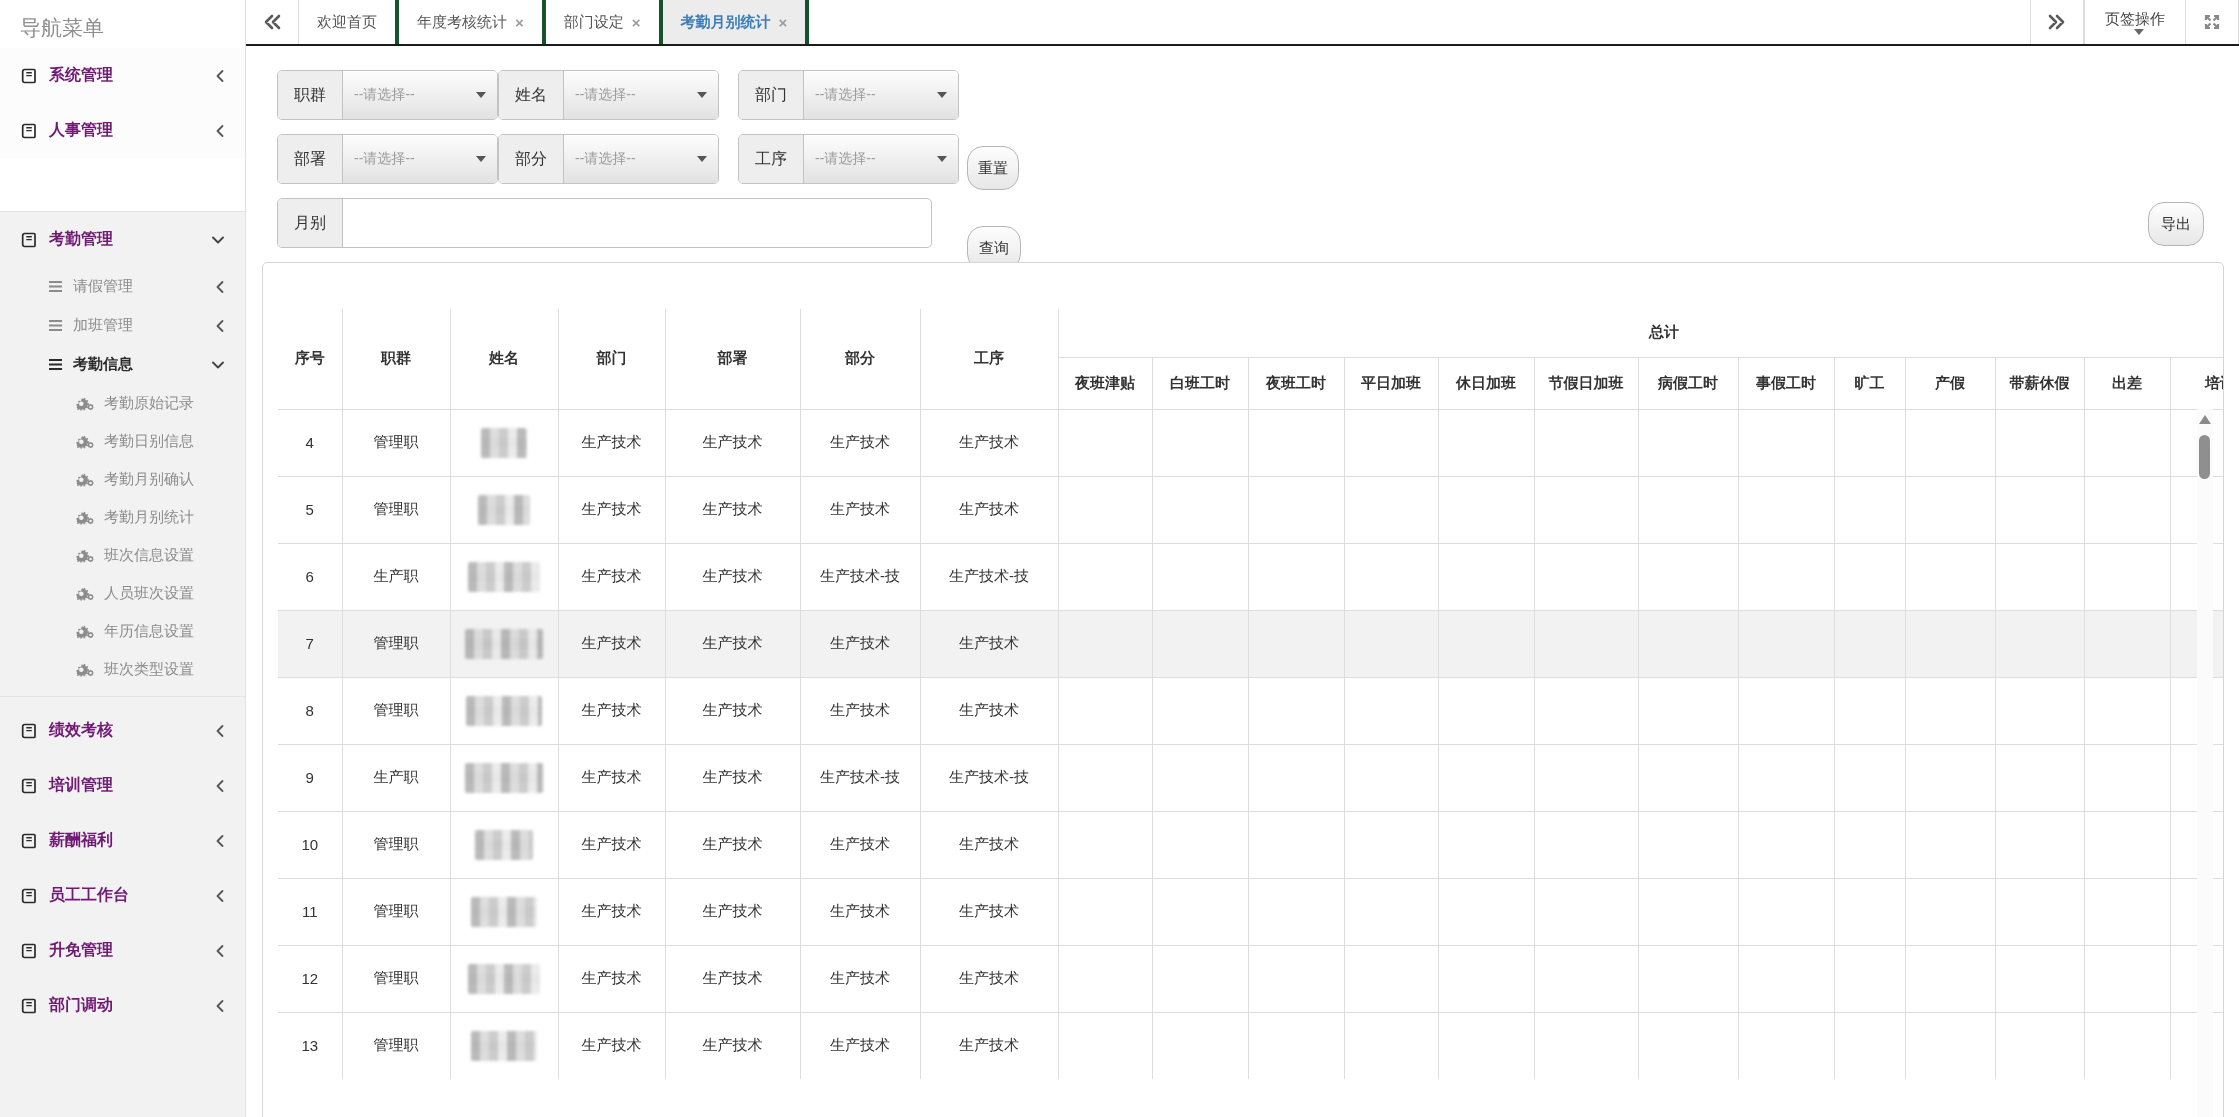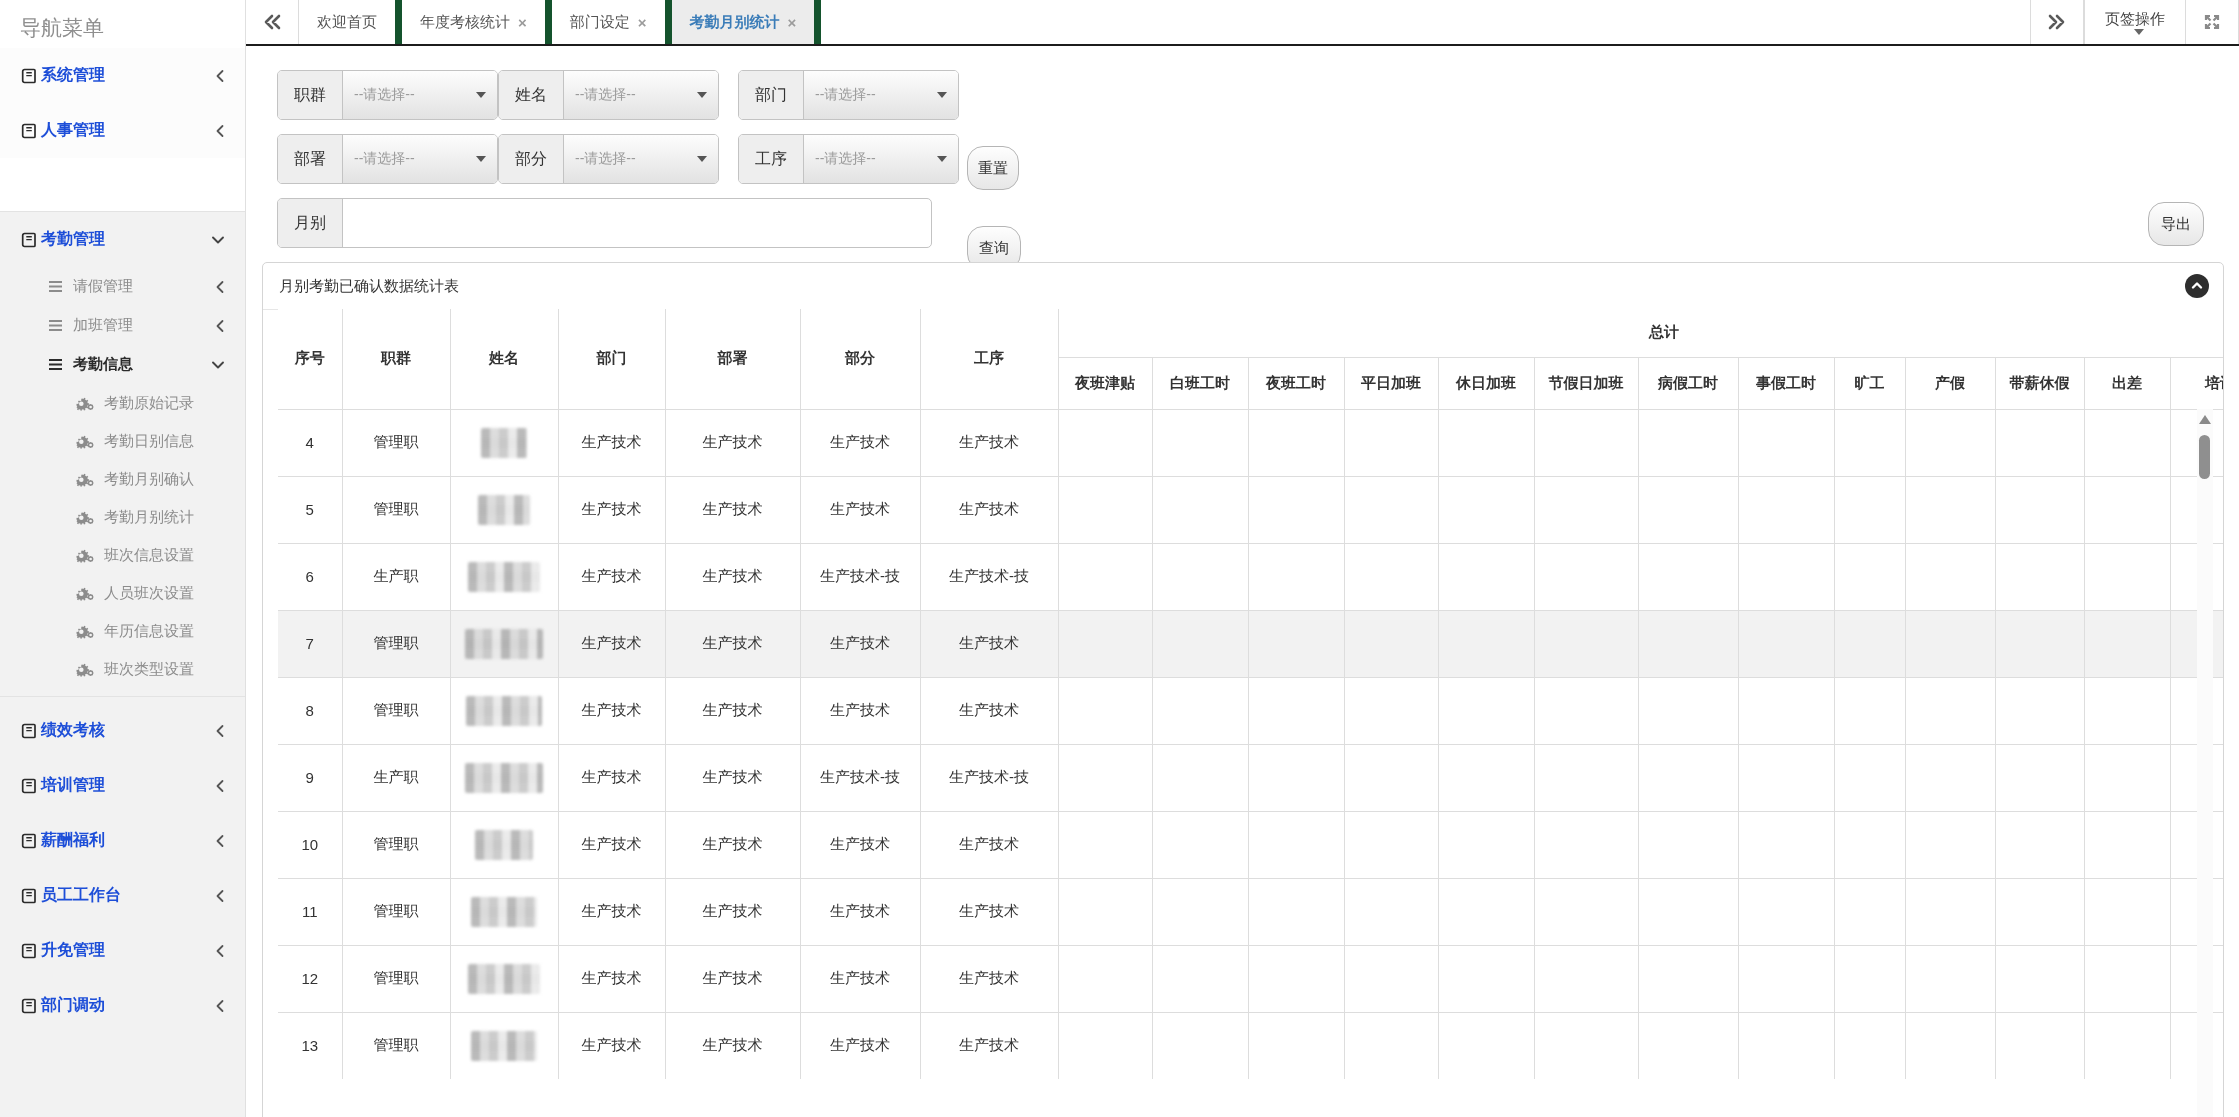--- a/index.html
+++ b/index.html
@@ -8,35 +8,35 @@
 
   
   .sidebar{position:absolute;left:0;top:0;width:246px;height:100%;background:#fff;
            border-right:1px solid #e0e0e0;box-sizing:border-box;}
   .side-title{padding:14px 0 6px 20px;font-size:21px;color:#8f8f8f;}
   .side-top{background:#fcfcfc;}
   .side-rest{background:#f2f2f2;border-top:1px solid #e3e3e3;position:absolute;top:211px;left:0;right:0;bottom:0;}
   .side-item{display:flex;align-items:center;cursor:pointer;position:relative;}
   .side-item .chev{position:absolute;right:20px;display:flex;}
   .side-item.lvl0{height:55px;padding-left:20px;}
-  .side-item.lvl0 .lbl{font-size:16px;font-weight:700;color:#1d4ed8;margin-left:4px;}
+  .side-item.lvl0 .lbl{font-size:16px;font-weight:700;color:#701a75;margin-left:12px;}
   .side-item.lvl1{height:39px;padding-left:48px;}
   .side-item.lvl1 .lbl{font-size:15px;color:#8c8c8c;margin-left:10px;}
   .side-item.lvl1.on .lbl{color:#2b2b2b;font-weight:700;}
   .side-item.lvl2{height:38px;padding-left:76px;}
   .side-item.lvl2 .lbl{font-size:15px;color:#8c8c8c;margin-left:9px;}
   .side-divider{height:1px;background:#e3e3e3;margin-top:8px;margin-bottom:6px;}
   .icon{display:inline-flex;align-items:center;justify-content:center;}
 
   
   .tabbar{position:absolute;left:246px;right:0;top:0;height:44px;background:#fff;
           border-bottom:2px solid #1c1c1c;display:flex;align-items:stretch;}
   .tb-box{width:52px;display:flex;align-items:center;justify-content:center;border-right:1px solid #dcdcdc;cursor:pointer;}
   .tabs{display:flex;}
-  .tab{display:flex;align-items:center;padding:0 18px;border-right:7px solid #14532d;
+  .tab{display:flex;align-items:center;padding:0 18px;border-right:4px solid #14532d;
        font-size:15px;color:#555;cursor:pointer;white-space:nowrap;background:#fff;justify-content:center;}
   .tab.active{background:#ececec;color:#3a7cb8;font-weight:700;}
   .tab .x{margin-left:8px;color:#9c9c9c;font-weight:700;font-size:15px;line-height:1;}
   .tb-right{margin-left:auto;display:flex;align-items:stretch;}
   .tb-right .seg{display:flex;align-items:center;justify-content:center;border-left:1px solid #dcdcdc;cursor:pointer;}
   .tb-actions{padding:0 20px;font-size:15px;color:#444;flex-direction:column;}
   .caret-down{display:inline-block;margin-left:7px;width:0;height:0;border-left:5px solid transparent;
               border-right:5px solid transparent;border-top:6px solid #666;}
 
   
@@ -459,28 +459,20 @@
 
     <div class="fgroup" style="left:31px;top:152px;width:655px;">
       <div class="flabel">月别</div>
     </div>
 
     <div class="btn" style="left:721px;top:100px;width:52px;height:44px;">重置</div>
     <div class="btn" style="left:721px;top:156px;width:54px;height:44px;margin-top:24px;">查询</div>
     <div class="btn" style="left:1902px;top:156px;width:56px;height:44px;">导出</div>
 
     <div class="panel">
-      <div class="panel-head">
-        <span>月别考勤已确认数据统计表</span>
-        <span class="collapse-btn">
-          <svg width="12" height="12" viewBox="0 0 12 12">
-            <path d="M2 7.5 6 3.5l4 4" fill="none" stroke="#fff" stroke-width="2.4" stroke-linecap="round" stroke-linejoin="round"></path>
-          </svg>
-        </span>
-      </div>
 
       <div class="tblwrap">
         <table class="grid">
           <colgroup id="cols">
               <col style="width: 64px;">
               <col style="width: 108px;">
               <col style="width: 108px;">
               <col style="width: 107px;">
               <col style="width: 135px;">
               <col style="width: 120px;">

